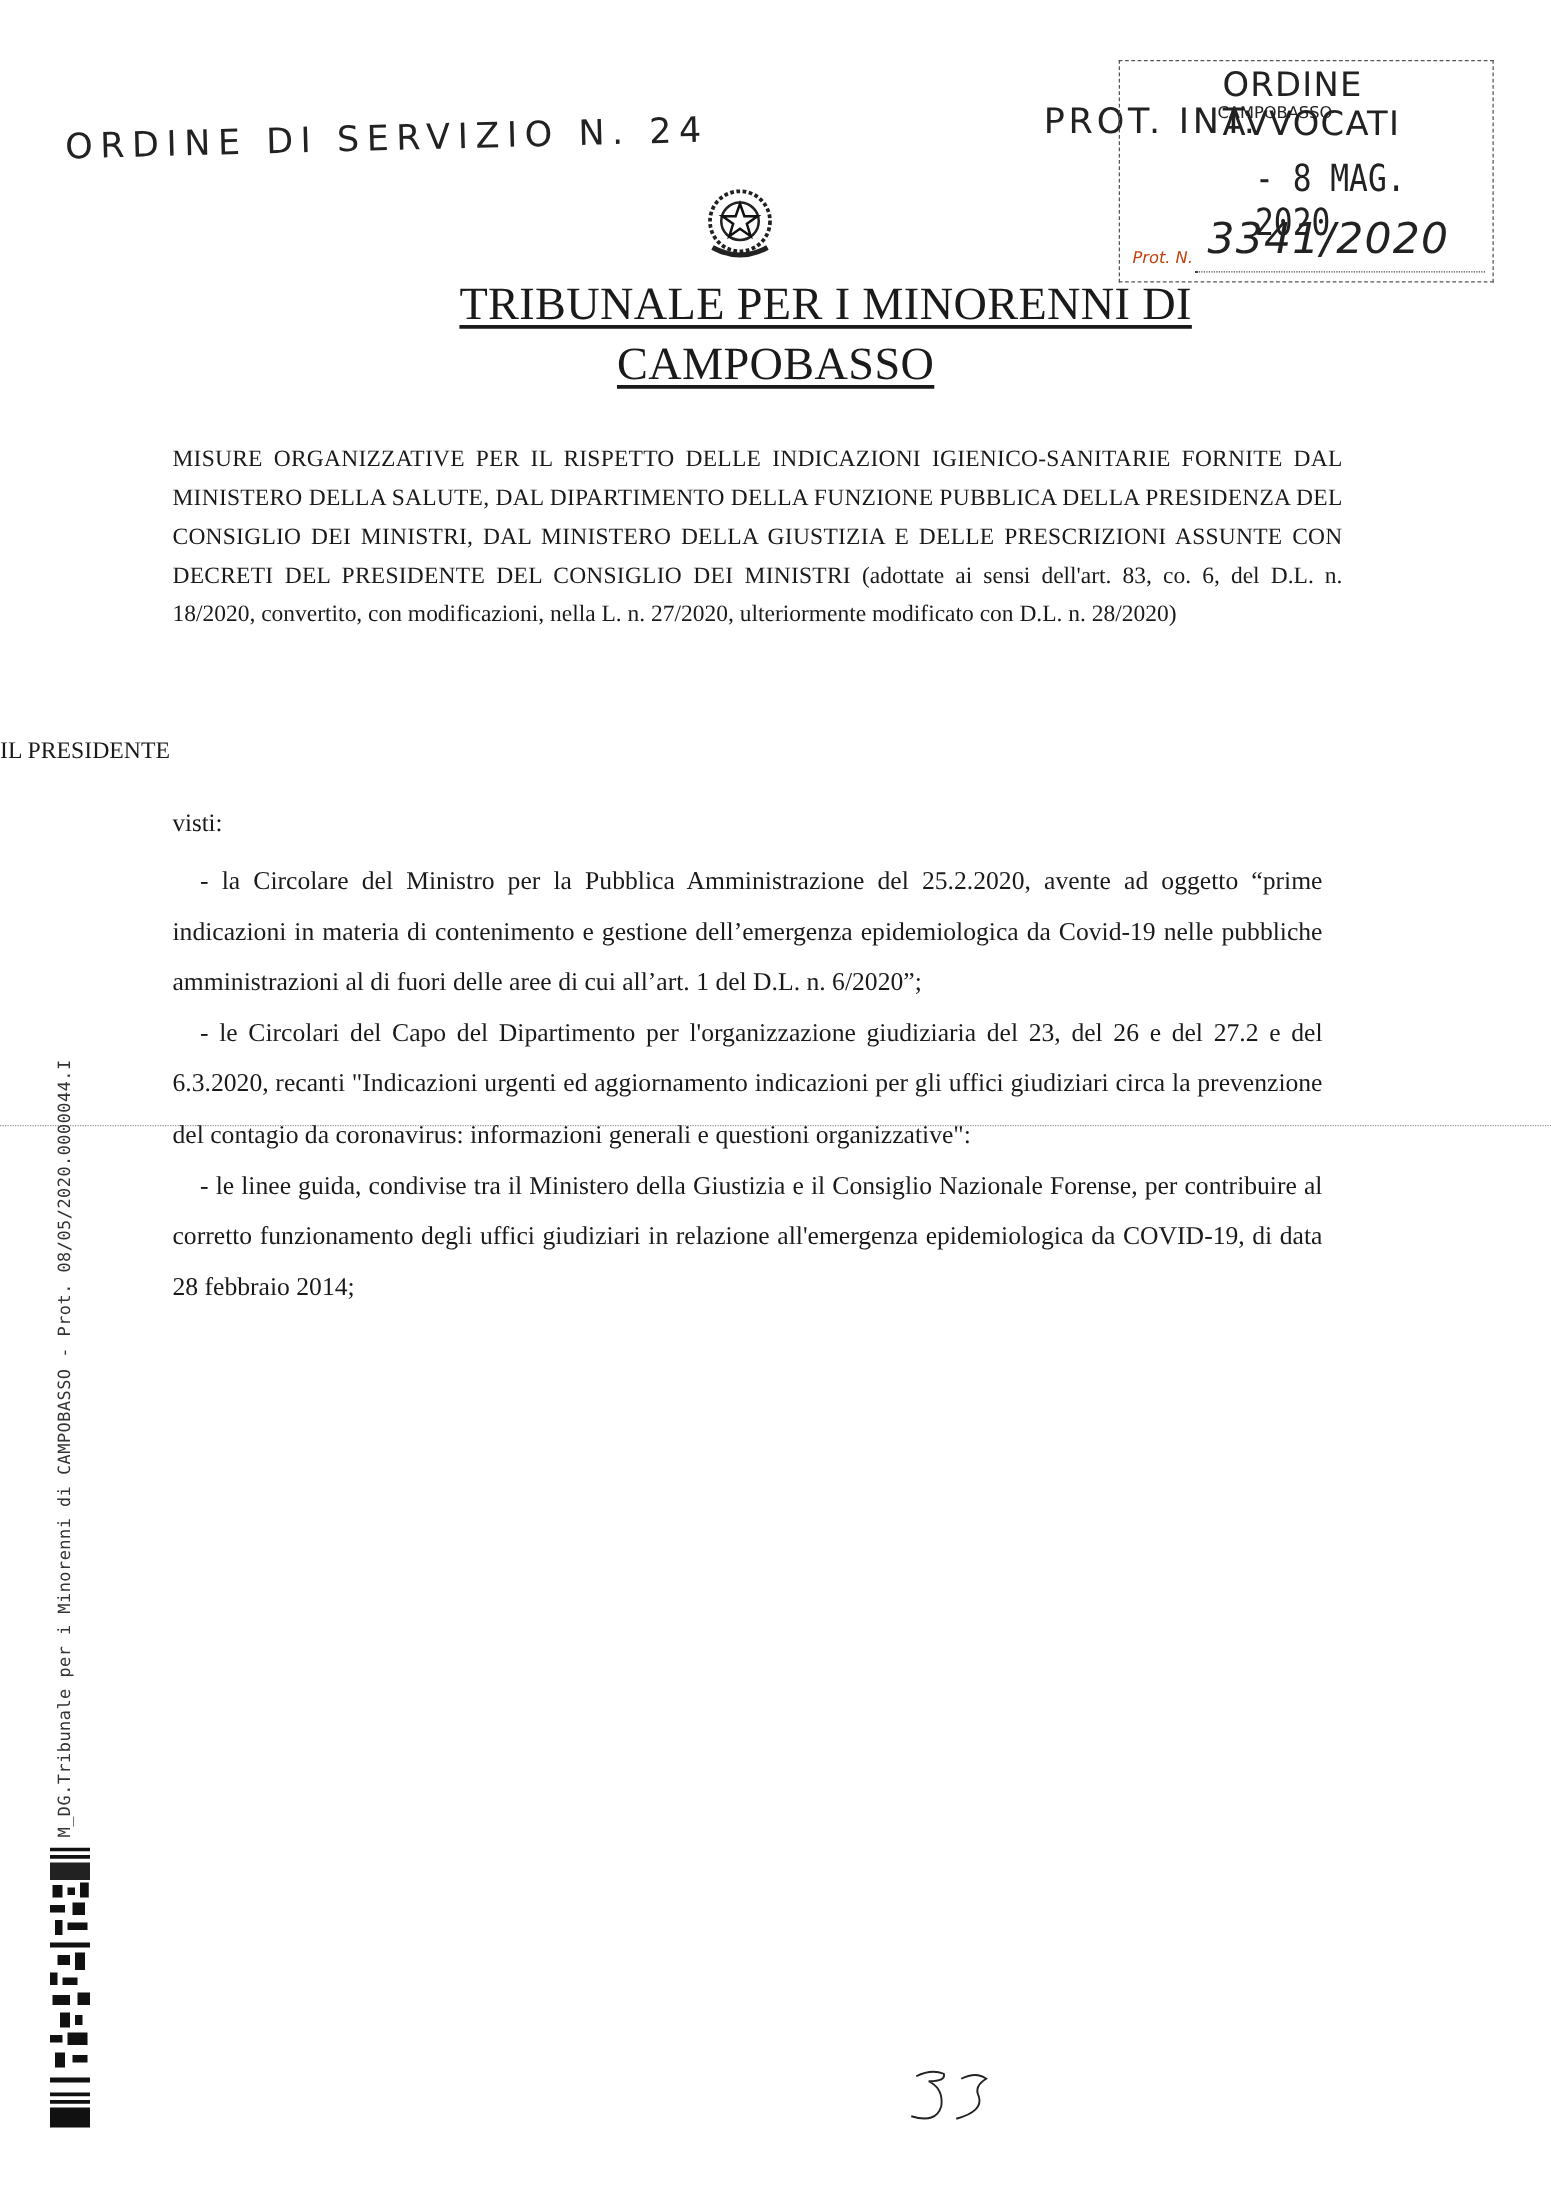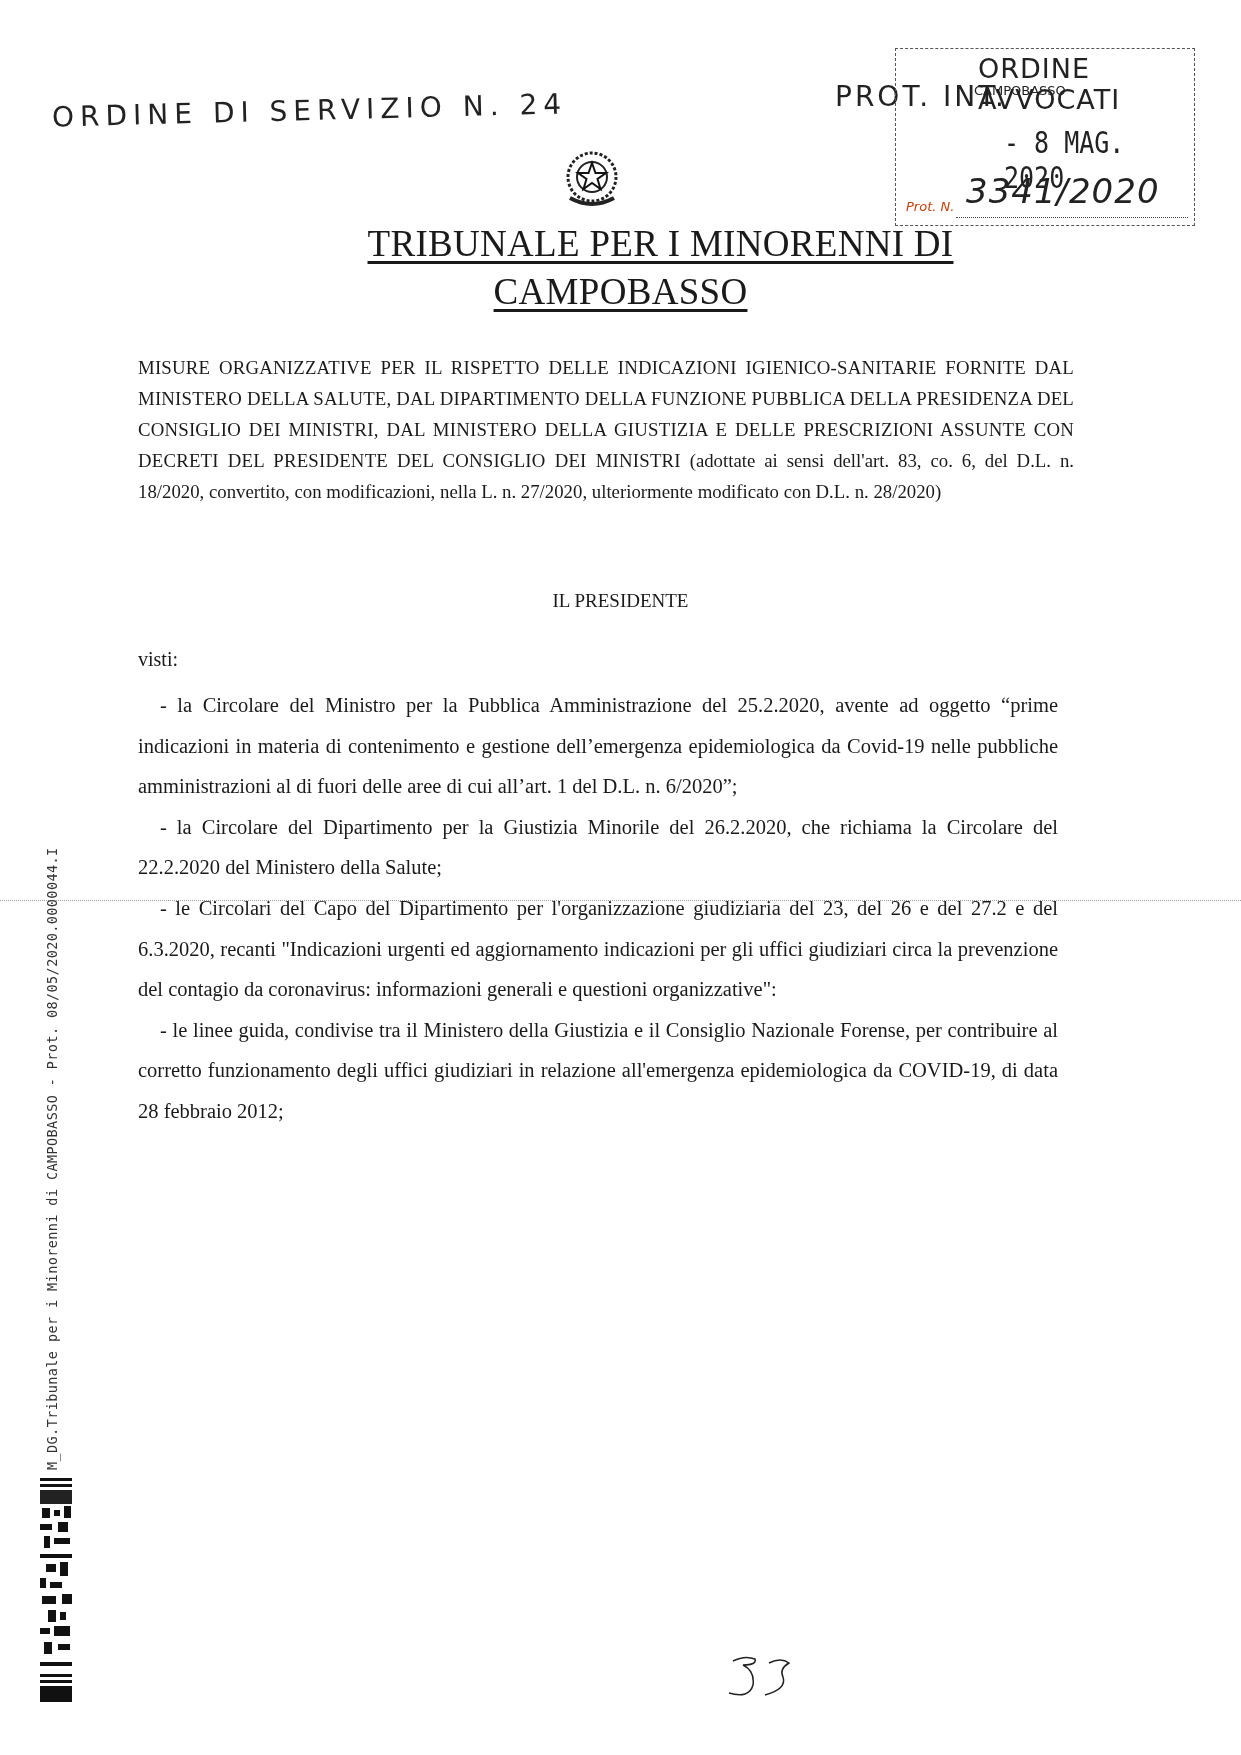--- a/index.html
+++ b/index.html
@@ -25,21 +25,21 @@
     .stamp .stamp-line { position: absolute; left: 60px; right: 6px; top: 168px; border-top: 1px dotted #444; }
     .emblem { position: absolute; left: 560px; top: 148px; width: 64px; height: 62px; }
     .title-block { position: absolute; left: 0; width: 1241px; text-align: center; font-size: 37px; text-decoration: underline; text-underline-offset: 5px; letter-spacing: 0.3px; }
     #title-line1 { top: 222px; left: 40px; }
     #title-line2 { top: 270px; }
     .subject {
       position: absolute; left: 138px; top: 352px; width: 936px;
       font-size: 18.8px; line-height: 31px; text-align: justify; text-transform: none;
     }
     .subject .caps { letter-spacing: 0.2px; }
-    .president { position: absolute; left: 0; width: 1241px; top: 590px; text-align: center; font-size: 19px; }
+    .president { position: absolute; left: 0; width: 1241px; top: 590px; font-size: 19px; }
     .visti { position: absolute; left: 138px; top: 648px; font-size: 20px; }
     .body-text {
       position: absolute; left: 138px; top: 685px; width: 920px;
       font-size: 20.5px; line-height: 40.6px; text-align: justify;
     }
     .body-text p { margin: 0; text-indent: 22px; }
     .side-label {
       position: absolute; left: 44px; top: 1470px; transform-origin: 0 0; transform: rotate(-90deg);
       font-family: "DejaVu Sans Mono", monospace; font-size: 13.5px; color: #333; white-space: nowrap; letter-spacing: 0.4px;
     }
@@ -76,23 +76,22 @@
   <span class="caps">MISURE ORGANIZZATIVE PER IL RISPETTO DELLE INDICAZIONI IGIENICO-SANITARIE FORNITE DAL MINISTERO DELLA SALUTE, DAL DIPARTIMENTO DELLA FUNZIONE PUBBLICA DELLA PRESIDENZA DEL CONSIGLIO DEI MINISTRI, DAL MINISTERO DELLA GIUSTIZIA E DELLE PRESCRIZIONI ASSUNTE CON DECRETI DEL PRESIDENTE DEL CONSIGLIO DEI MINISTRI</span><span> (adottate ai sensi dell'art. 83, co. 6, del D.L. n. 18/2020, convertito, con modificazioni, nella L. n. 27/2020, ulteriormente modificato con D.L. n. 28/2020)</span>
 </div>
 
 <div class="president">IL PRESIDENTE</div>
 <div class="visti">visti:</div>
 
 <div class="dotted-rule"></div>
 
 <div class="body-text">
   <p>- la Circolare del Ministro per la Pubblica Amministrazione del 25.2.2020, avente ad oggetto “prime indicazioni in materia di contenimento e gestione dell’emergenza epidemiologica da Covid-19 nelle pubbliche amministrazioni al di fuori delle aree di cui all’art. 1 del D.L. n. 6/2020”;</p>
-  <p>- la Circolare del Dipartimento per la Giustizia Minorile del 26.2.2020, che richiama la Circolare del 22.2.2020 del Ministero della Salute;</p>
   <p>- le Circolari del Capo del Dipartimento per l'organizzazione giudiziaria del 23, del 26 e del 27.2 e del 6.3.2020, recanti "Indicazioni urgenti ed aggiornamento indicazioni per gli uffici giudiziari circa la prevenzione del contagio da coronavirus: informazioni generali e questioni organizzative":</p>
-  <p>- le linee guida, condivise tra il Ministero della Giustizia e il Consiglio Nazionale Forense, per contribuire al corretto funzionamento degli uffici giudiziari in relazione all'emergenza epidemiologica  da COVID-19, di data 28 febbraio  2012;</p>
+  <p>- le linee guida, condivise tra il Ministero della Giustizia e il Consiglio Nazionale Forense, per contribuire al corretto funzionamento degli uffici giudiziari in relazione all'emergenza epidemiologica  da COVID-19, di data 28 febbraio  2014;</p>
 </div>
 
 <div class="side-label">M_DG.Tribunale per i Minorenni di CAMPOBASSO - Prot. 08/05/2020.0000044.I</div>
 
 <svg class="barcode" viewBox="0 0 32 240">
   <rect x="0" y="0" width="32" height="3" fill="#111"></rect>
   <rect x="0" y="6" width="32" height="3" fill="#111"></rect>
   <rect x="0" y="12" width="32" height="14" fill="#222"></rect>
   <g fill="#111">
     <rect x="2" y="30" width="8" height="10"></rect>

